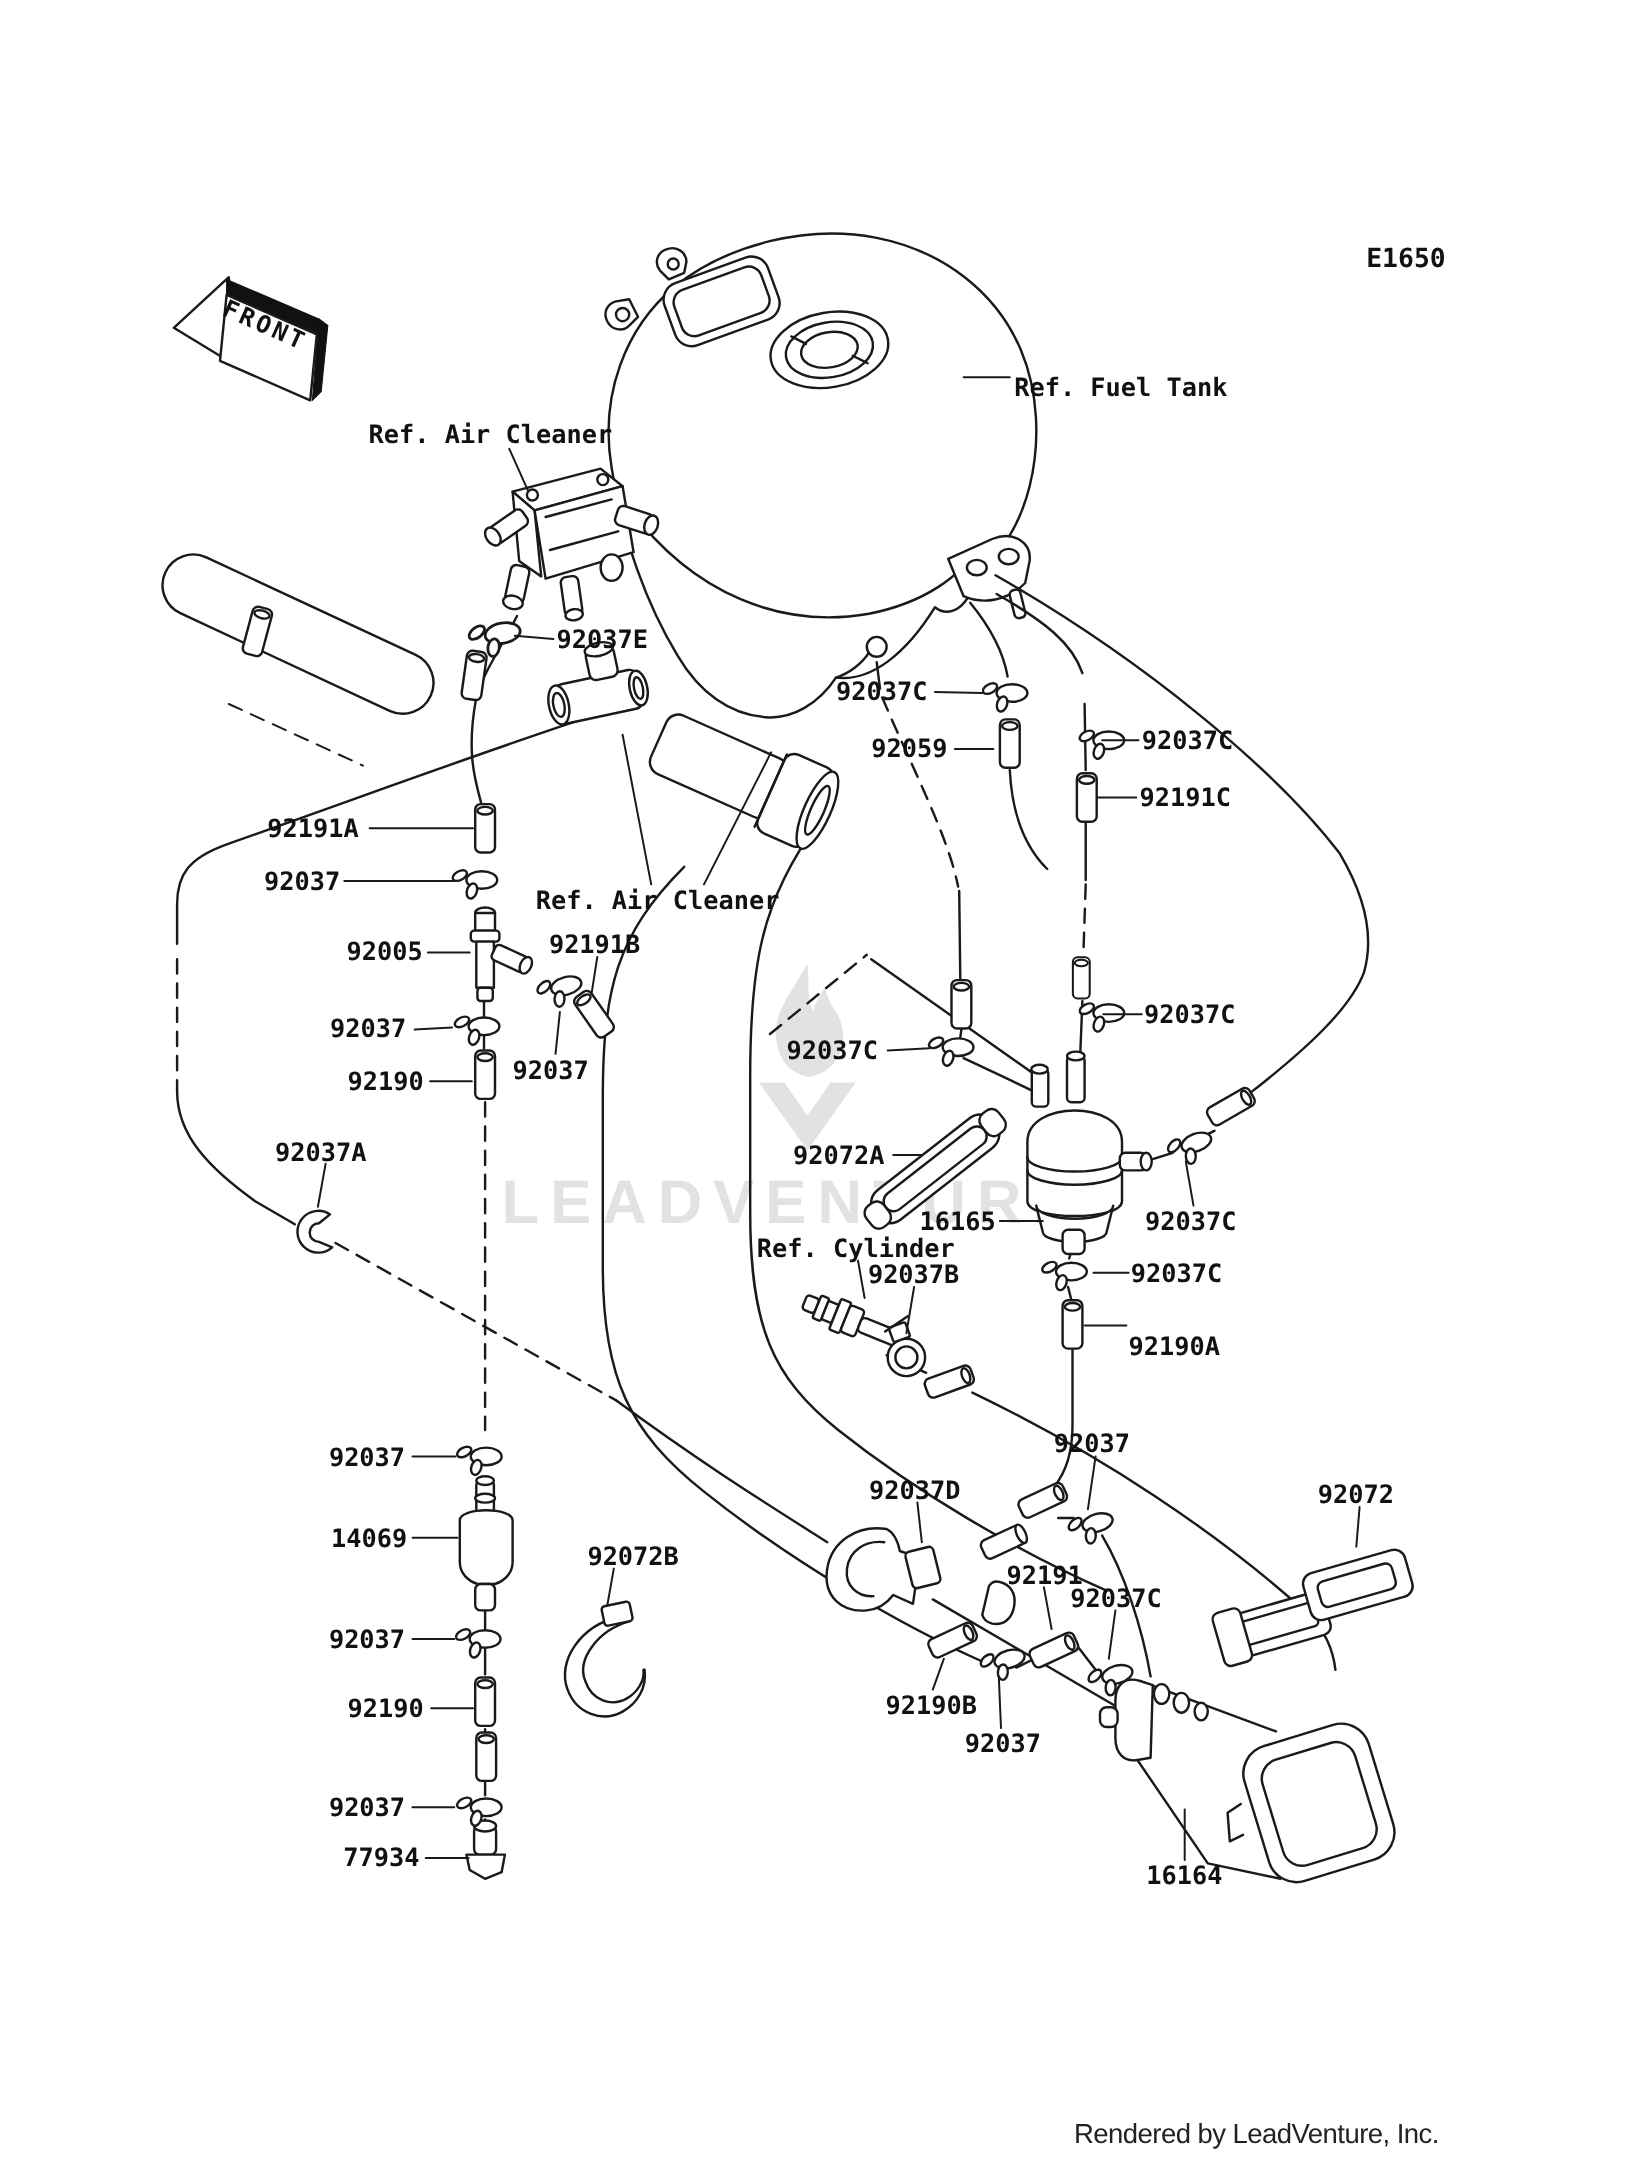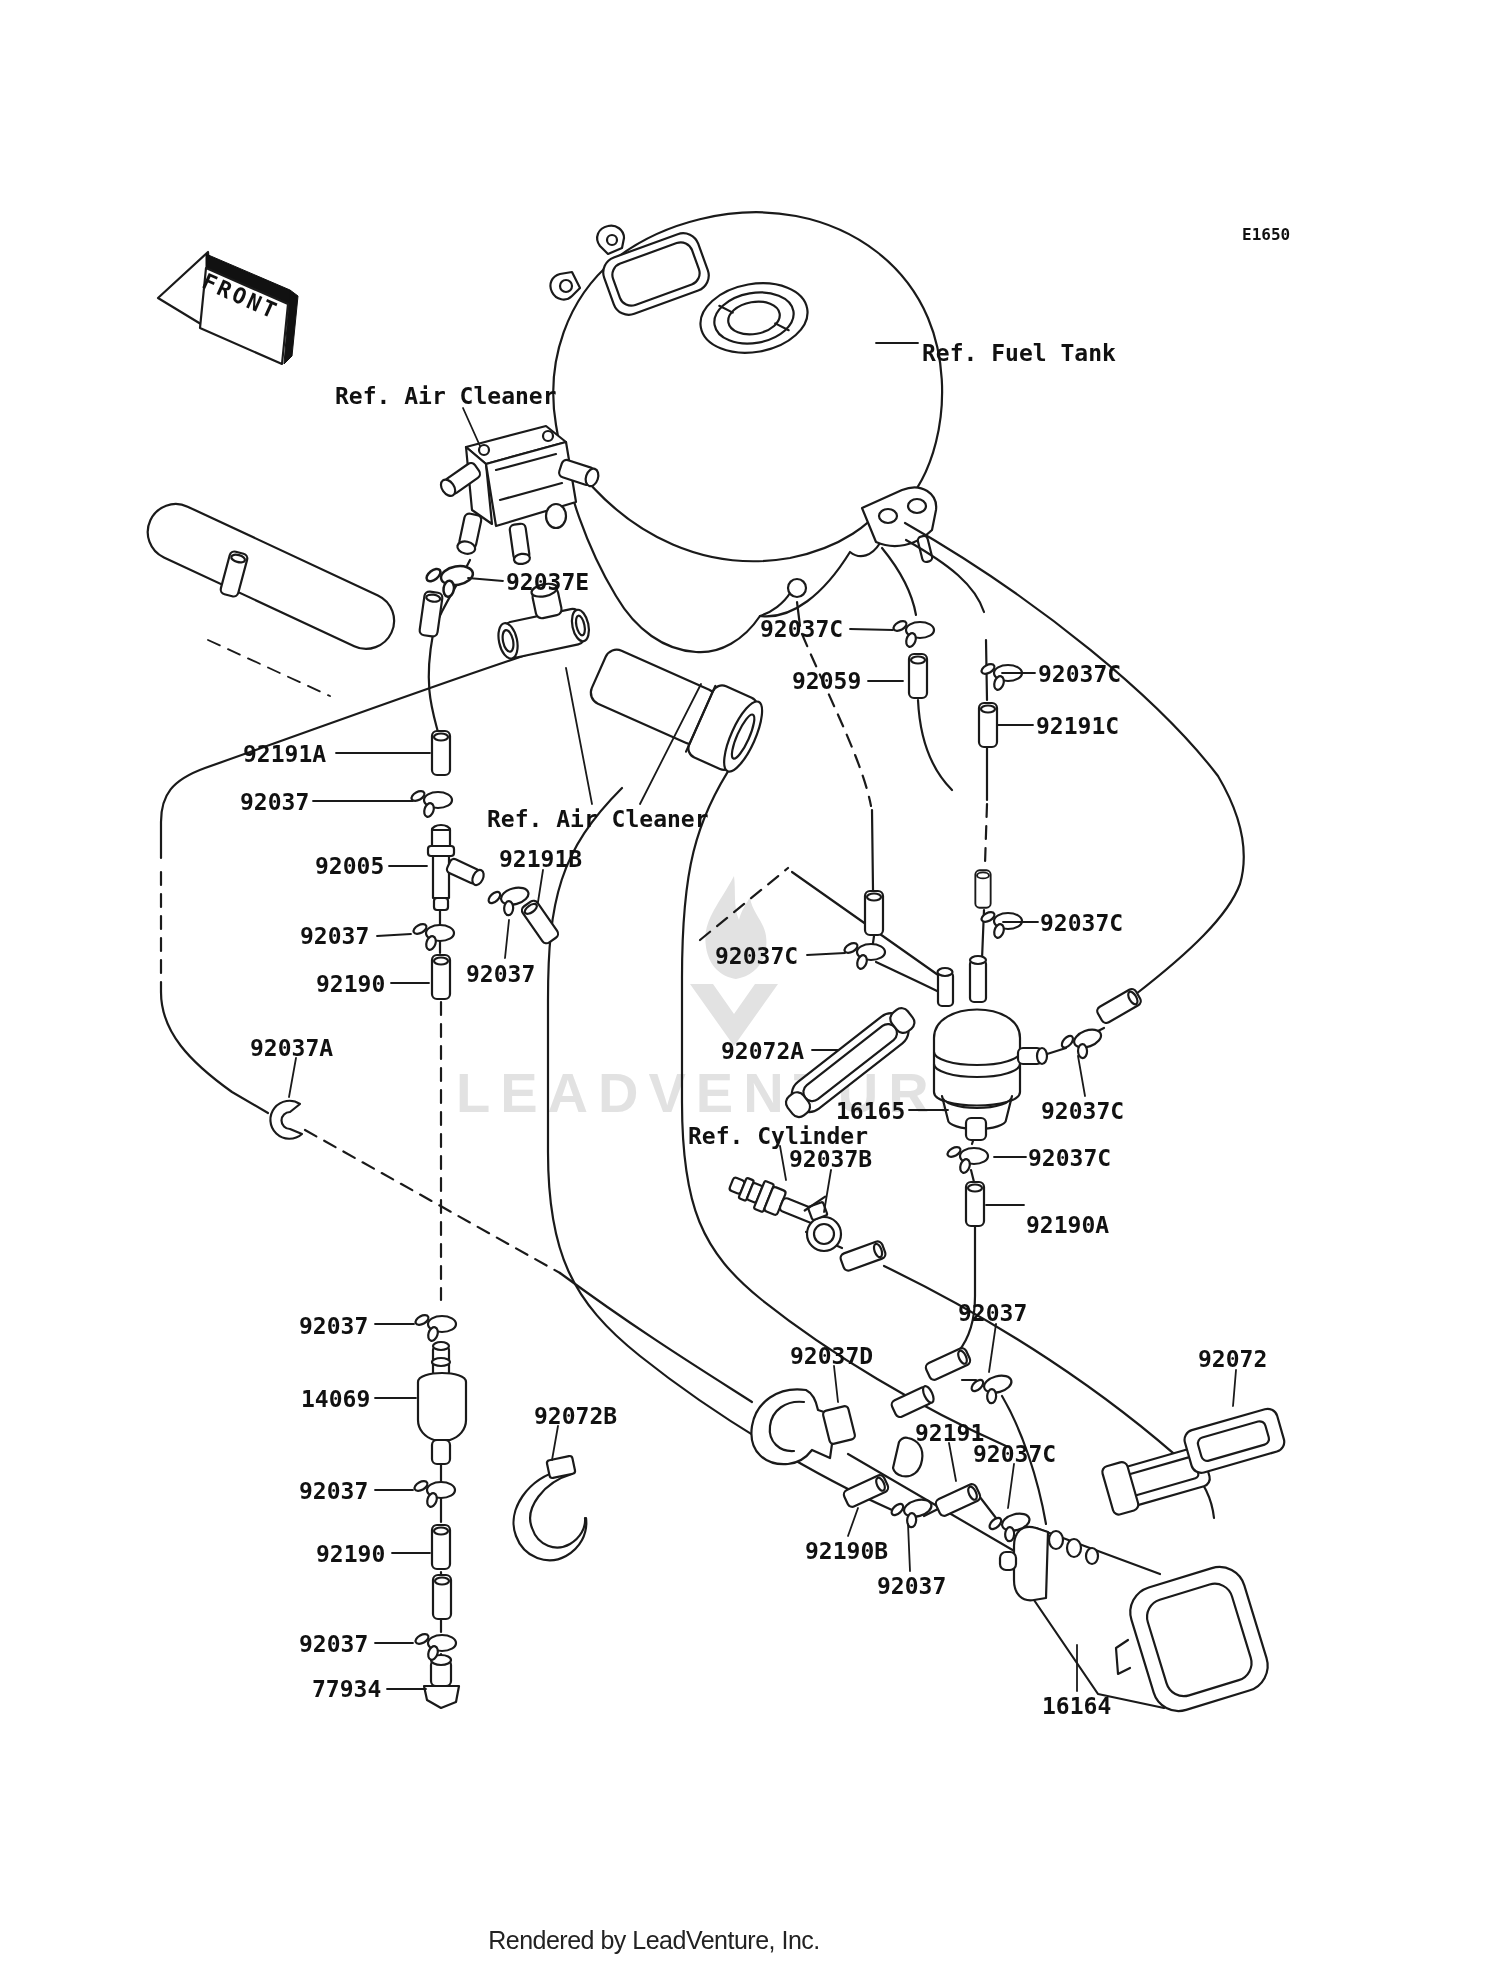--- a/index.html
+++ b/index.html
@@ -10,24 +10,24 @@
            font-size:56px;letter-spacing:10px;color:#e2e2e2;}
   svg.art{position:absolute;left:0;top:0;z-index:1;}
   .ln{fill:none;stroke:#1a1a1a;stroke-width:2.2;stroke-linecap:round;stroke-linejoin:round;}
   .fw{fill:#ffffff;stroke:#1a1a1a;stroke-width:2.2;stroke-linecap:round;stroke-linejoin:round;}
   .thin{stroke-width:1.8;}
   .dash{stroke-dasharray:13 9;}
   .wmfill{fill:#e2e2e2;stroke:none;}
   .blk{fill:#111;stroke:#111;}
   .pl{position:absolute;z-index:2;white-space:nowrap;color:#111;
       font-weight:bold;font-size:23px;line-height:26px;}
-  .pl.small{font-size:16px;}
+  .pl.small{font-size:24px;}
   .front-text{position:absolute;z-index:3;left:200px;top:284px;transform:rotate(24deg);
       font-weight:bold;font-size:22px;letter-spacing:3px;color:#111;}
-  .footer{position:absolute;z-index:2;left:0;top:1926px;width:1308px;text-align:center;
+  .footer{position:absolute;z-index:2;left:0;top:1926px;width:1308px;text-align:right;
       font-family:"Liberation Sans",sans-serif;font-size:25px;color:#222;letter-spacing:-0.5px;}
 </style>
 </head>
 <body>
 
 <div id="stage">
 
   <div class="wm-text">LEADVENTURE</div>
 
   <svg class="art" width="1500" height="1962" viewBox="0 0 1500 1962">

